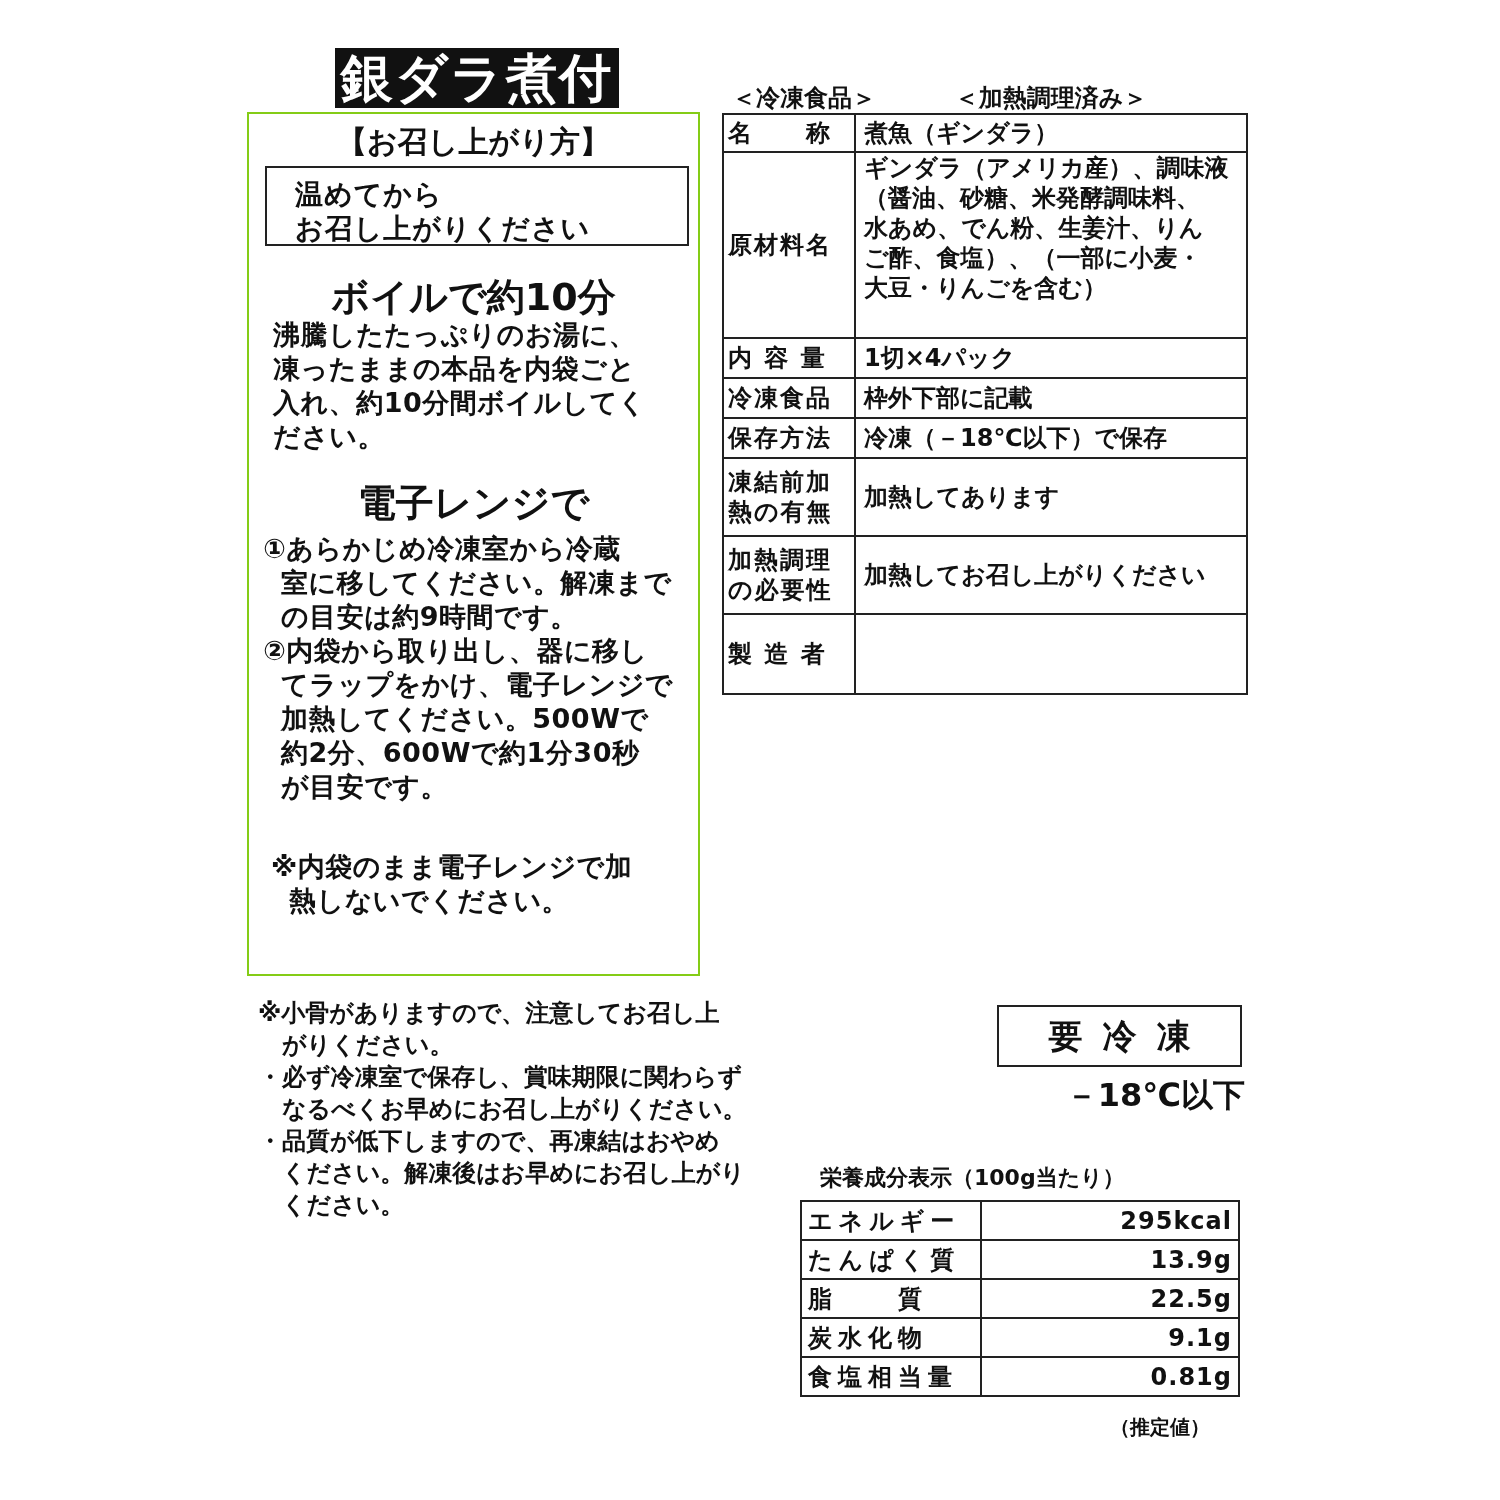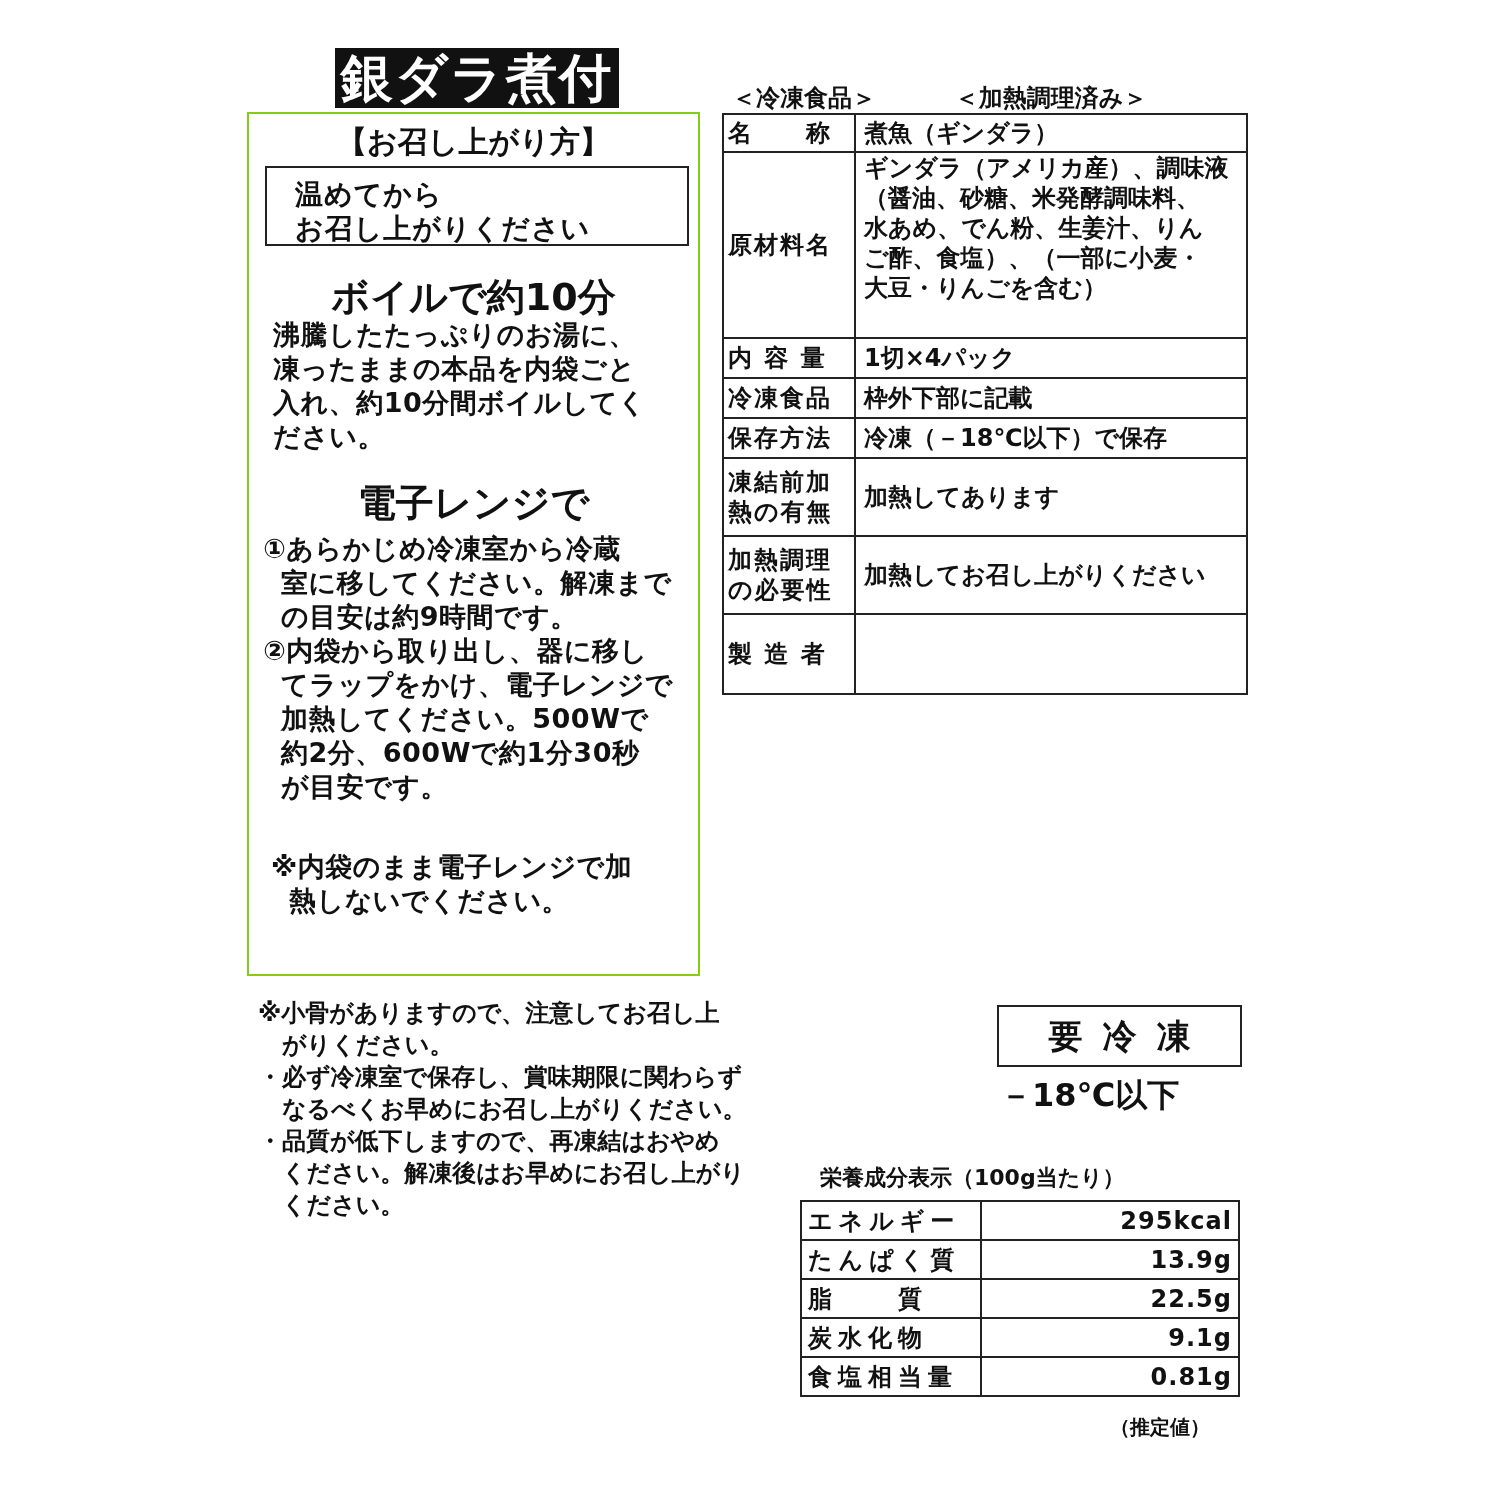--- a/index.html
+++ b/index.html
@@ -21,21 +21,21 @@
   .tag-line span { display:inline-block; }
   table.spec { position:absolute; left:722px; top:113px; width:526px; border-collapse:collapse;border-radius:22px; }
   table.spec td { border:2px solid #222; font-size:24px; line-height:30px; padding:0 8px; vertical-align:middle; }
   table.spec td.lab { width:122px; padding:0 4px; letter-spacing:2px; white-space:nowrap; }
   table.spec td.val { white-space:nowrap; }
 
   .notes { left:258px; top:997px; width:540px; font-size:24px; line-height:32px; }
   .notes .line { display:block; white-space:nowrap; }
   .freeze-box { left:997px; top:1005px; width:245px; height:62px; border:2px solid #222; box-sizing:border-box;
                 text-align:center; font-size:34px; line-height:58px; letter-spacing:20px; padding-left:20px; }
-  .freeze-temp { left:1000px; top:1075px; width:245px; text-align:left; font-size:32px; line-height:40px; }
+  .freeze-temp { left:1000px; top:1075px; width:245px; text-align:right; font-size:32px; line-height:40px; }
 
   .nutri-title { left:820px; top:1163px; font-size:22px; line-height:30px; white-space:nowrap; }
   table.nutri { position:absolute; left:800px; top:1200px; width:440px; border-collapse:collapse; }
   table.nutri td { border:2px solid #222; font-size:24px; height:37px; padding:0 6px; }
   table.nutri td.nlab { width:166px; letter-spacing:6px; white-space:nowrap; }
   table.nutri td.nval { text-align:right; white-space:nowrap; letter-spacing:1px; }
   .estimate { left:1110px; top:1410px; font-size:20px; line-height:34px; }
 </style>
 </head>
 <body>

